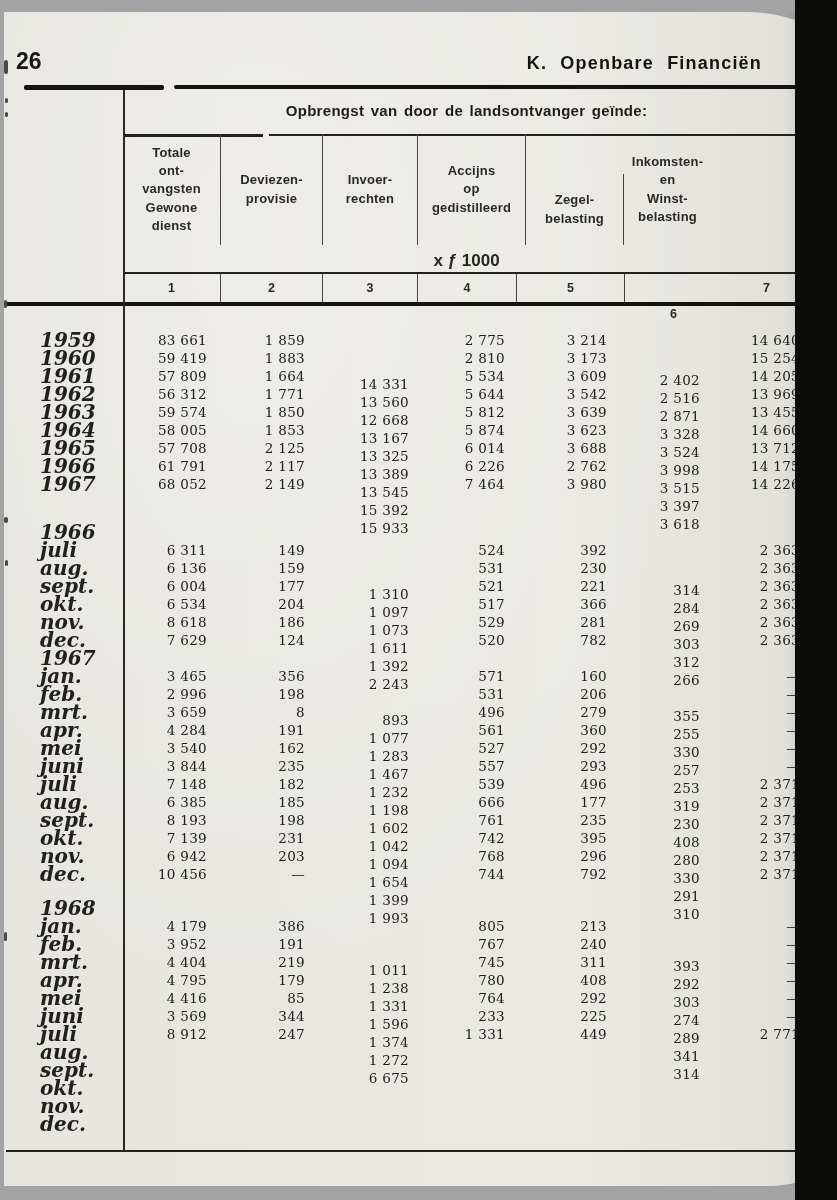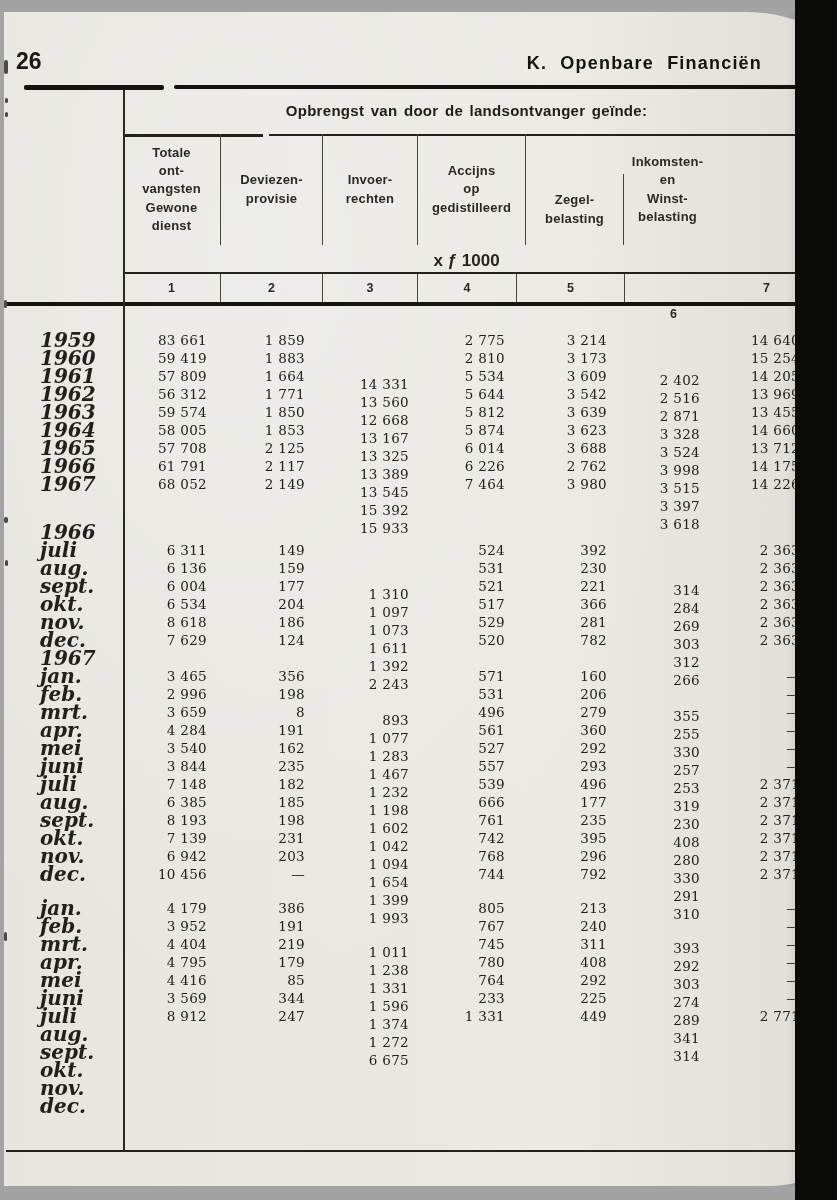--- a/index.html
+++ b/index.html
@@ -396,20 +396,23 @@
             <div class="cell c1">—</div>
             <div class="cell c2">1 993</div>
             <div class="cell c3">744</div>
             <div class="cell c4">792</div>
             <div class="cell c5">310</div>
             <div class="cell c6">2 371</div>
           </div>
         </div>
         <div class="tsec sec-gap-sm">
           <div class="trow">
+            <div class="rlabel ylabel">1968</div>
+          </div>
+          <div class="trow">
             <div class="rlabel mlabel">jan.</div>
             <div class="cell c0">4 179</div>
             <div class="cell c1">386</div>
             <div class="cell c2">1 011</div>
             <div class="cell c3">805</div>
             <div class="cell c4">213</div>
             <div class="cell c5">393</div>
             <div class="cell c6">—</div>
           </div>
           <div class="trow">

